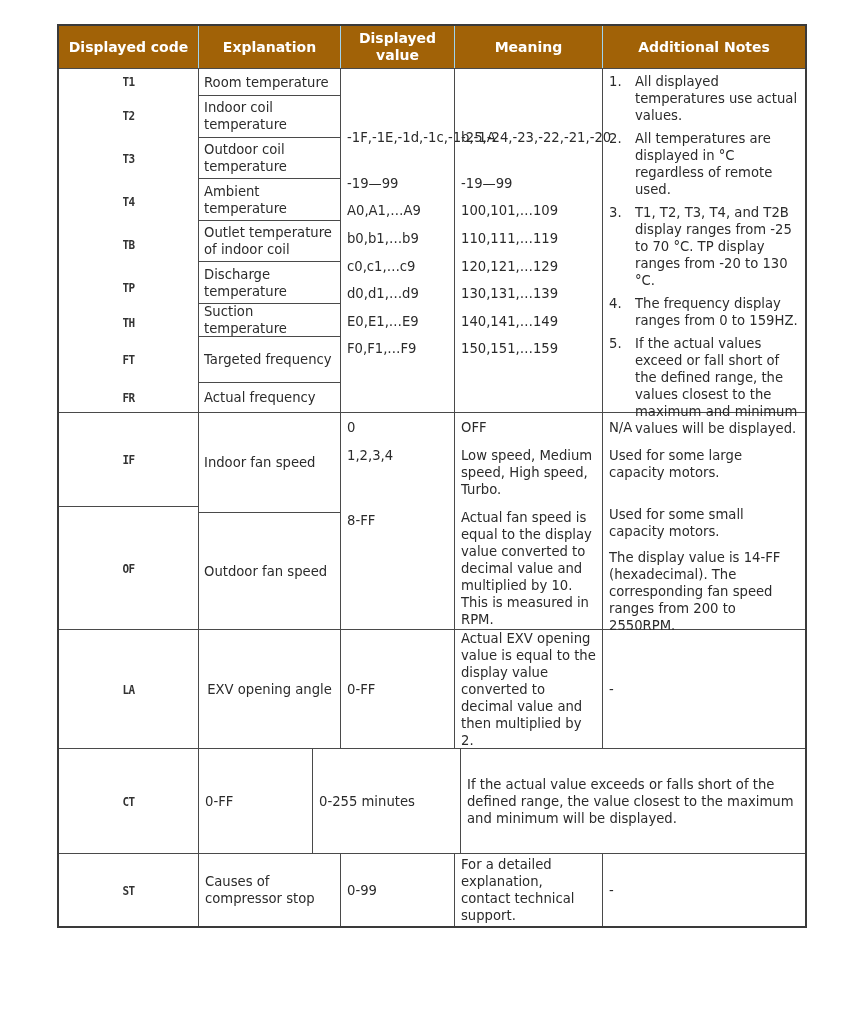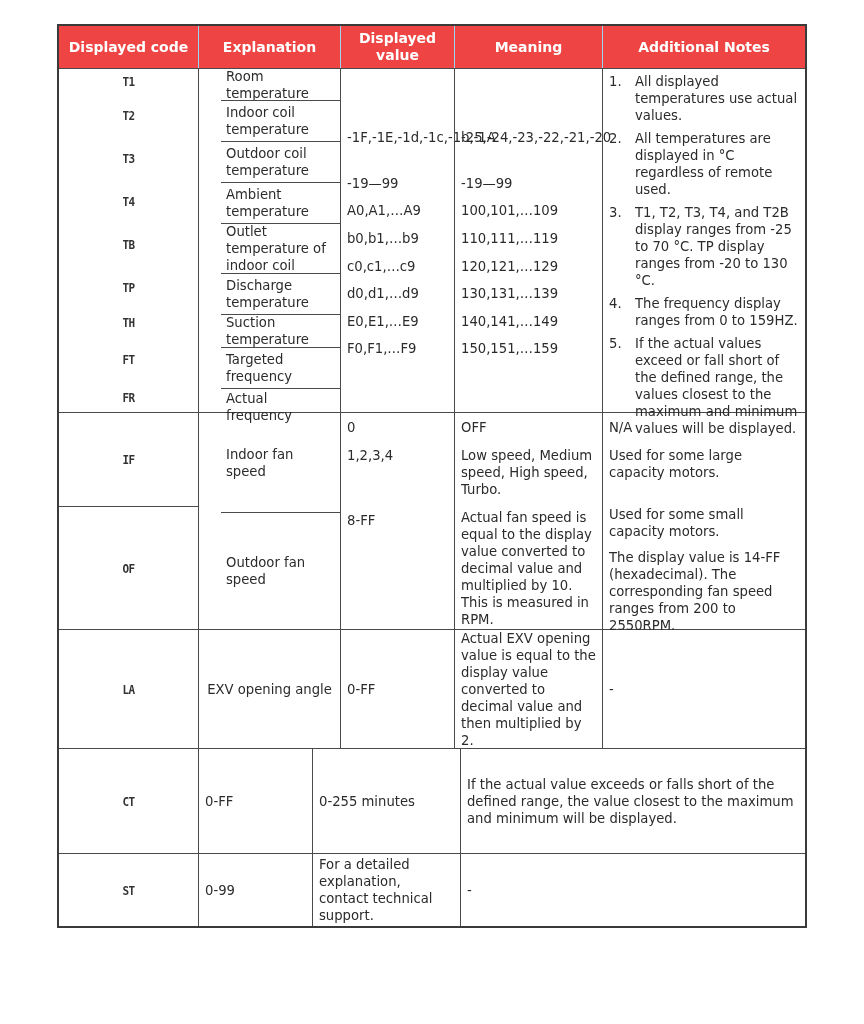--- a/index.html
+++ b/index.html
@@ -1,28 +1,28 @@
 <!DOCTYPE html>
 <html><head>
 <meta charset="utf-8">
 <style>
   html, body { margin: 0; padding: 0; background: #ffffff; }
   body { width: 864px; height: 1024px; position: relative; font-family: "DejaVu Sans", sans-serif; color: #2b2b2b; }
   .tbl { position: absolute; left: 57px; top: 24px; width: 750px; border: 2px solid #3a3a3a; box-sizing: border-box; }
   .row { display: flex; border-top: 1.5px solid #4a4a4a; }
-  .row.hdr { border-top: none; background: #ef4444; height: 42px; }
+  .row.hdr { border-top: none; background: #a16207; height: 42px; }
   .c { box-sizing: border-box; border-left: 1.5px solid #4a4a4a; font-size: 13.2px; line-height: 17px; }
   .c:first-child { border-left: none; }
   .hdr .c { border-left: 1.5px solid #9fd4ee; color: #fff; font-weight: bold; font-size: 14px; line-height: 17px; display: flex; align-items: center; justify-content: center; text-align: center; }
   .hdr .c:first-child { border-left: none; }
   .w1 { width: 139px; } .w2 { width: 142px; } .w3 { width: 114px; } .w4 { width: 148px; } .w5 { flex: 1; }
   .code { font-family: "DejaVu Sans Mono", monospace; font-weight: bold; font-size: 11px; color: #333; letter-spacing: -0.5px; transform: scaleY(1.15); }
   .codecol { display: flex; flex-direction: column; }
   .codecell { display: flex; align-items: center; justify-content: center; }
-  .expcol { display: flex; flex-direction: column; padding-left: 22px; }
+  .expcol { display: flex; flex-direction: column; }
   .expcell { border-top: 1.5px solid #4a4a4a; padding: 3px 5px; display: flex; align-items: center; }
   .expcell:first-child { border-top: none; }
   .valcol { padding: 0 6px; position: relative; }
   .vline { position: absolute; left: 6px; right: 4px; }
   .notes { padding: 4px 6px; }
   .note { display: flex; margin-bottom: 6px; }
   .note .n { width: 26px; flex: none; }
   .p { padding: 4px 6px; }
   .mid { display: flex; align-items: center; }
   .ctr { justify-content: center; }
@@ -171,17 +171,18 @@
       </div>
     <div class="c w3 mid p">0-FF</div>
     <div class="c w4 mid p">0-255 minutes</div>
     <div class="c w5 mid p">If the actual value exceeds or falls short of the defined range, the value closest to the maximum and minimum will be displayed.</div>
   </div>
 
   <div class="row" style="height:72px;">
     <div class="c w1 mid ctr">
         <span class="code">ST</span>
       </div>
+    <div class="c w2 mid p">Causes of compressor stop</div>
     <div class="c w3 mid p">0-99</div>
     <div class="c w4 mid p">For a detailed explanation, contact technical support.</div>
     <div class="c w5 mid p">-</div>
   </div>
 </div>
 
 </body></html>

